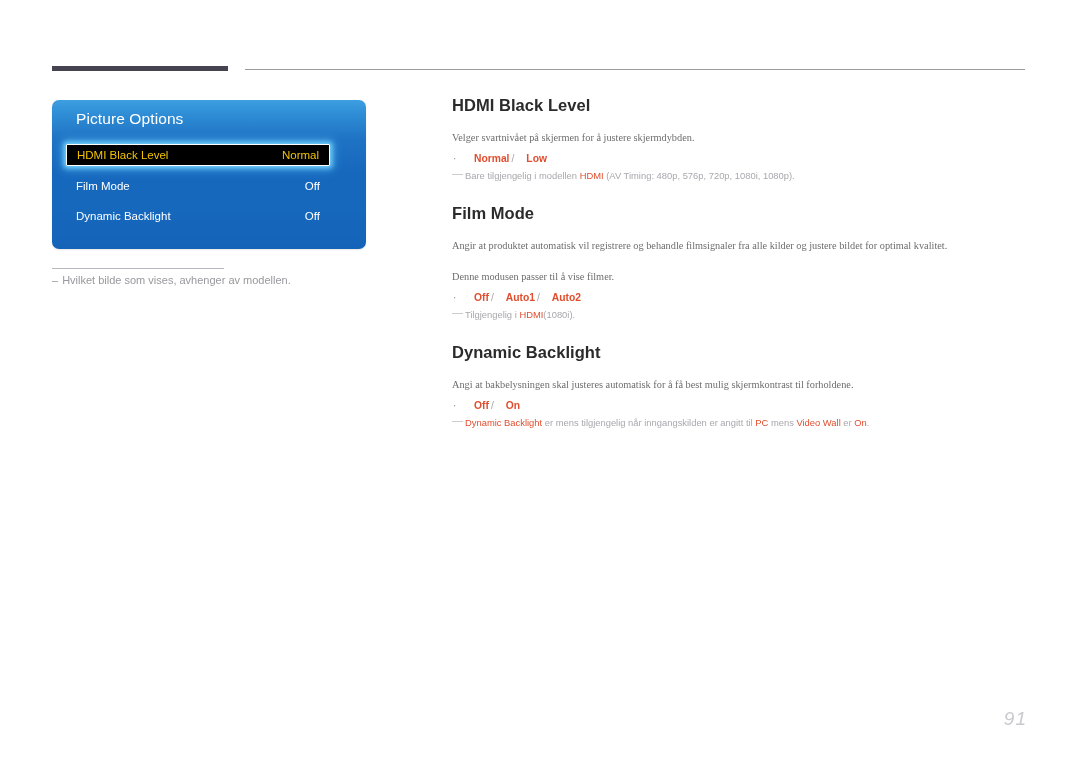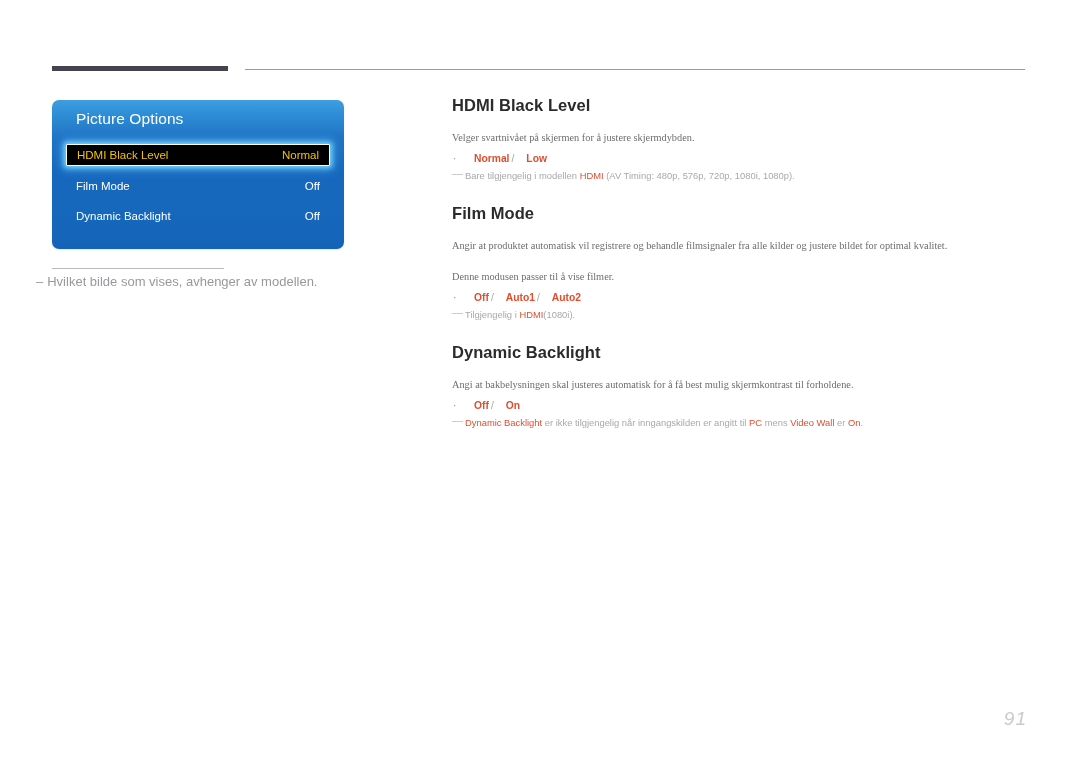--- a/index.html
+++ b/index.html
@@ -43,20 +43,21 @@
     border-radius: 7px;
     background: linear-gradient(to bottom,
         #3d9fe0 0%,
         #2f8ed6 9%,
         #1f73c4 26%,
         #1668bd 48%,
         #1668bd 74%,
         #1463b8 100%);
     box-shadow: 0 1px 2px rgba(0,0,0,0.10);
     overflow: hidden;
+    padding-left: 22px;
   }
   .osd-title {
     position: absolute;
     left: 24px;
     top: 10px;
     font-size: 15.5px;
     color: #ffffff;
     letter-spacing: 0.1px;
   }
   .osd-row {
@@ -98,23 +99,23 @@
   .panel-footnote-rule {
     position: absolute;
     left: 52px;
     top: 268px;
     width: 172px;
     height: 1px;
     background: #b9b9bf;
   }
   .panel-footnote {
     position: absolute;
-    left: 36px;
+    left: 52px;
     top: 274px;
-    font-size: 13px;
+    font-size: 11px;
     color: #98989e;
     white-space: nowrap;
   }
   .panel-footnote .dash {
     color: #98989e;
     margin-right: 4px;
   }
 
   
   .content {
@@ -258,19 +259,19 @@
 
   <div class="section">
     <h2 class="sec-heading">Dynamic Backlight</h2>
     <p class="sec-para">Angi at bakbelysningen skal justeres automatisk for å få best mulig skjermkontrast til forholdene.</p>
     <div class="opt-line">
       <span class="bullet">·</span>
       <span><span class="opt">Off</span><span class="sep">/</span><span class="opt">On</span></span>
     </div>
     <p class="note-line">
       <span class="ndash">—</span>
-      <span><span class="hl">Dynamic Backlight</span><span> er ikke tilgjengelig når inngangskilden er angitt til </span><span class="hl">PC</span><span> mens </span><span class="hl">Video Wall</span><span> er </span><span class="hl">On</span><span>.</span></span>
+      <span><span class="hl">Dynamic Backlight</span><span> er mens tilgjengelig når inngangskilden er angitt til </span><span class="hl">PC</span><span> mens </span><span class="hl">Video Wall</span><span> er </span><span class="hl">On</span><span>.</span></span>
     </p>
   </div>
 
 </div>
 
 <div class="page-number">91</div>
 
 </body></html>

